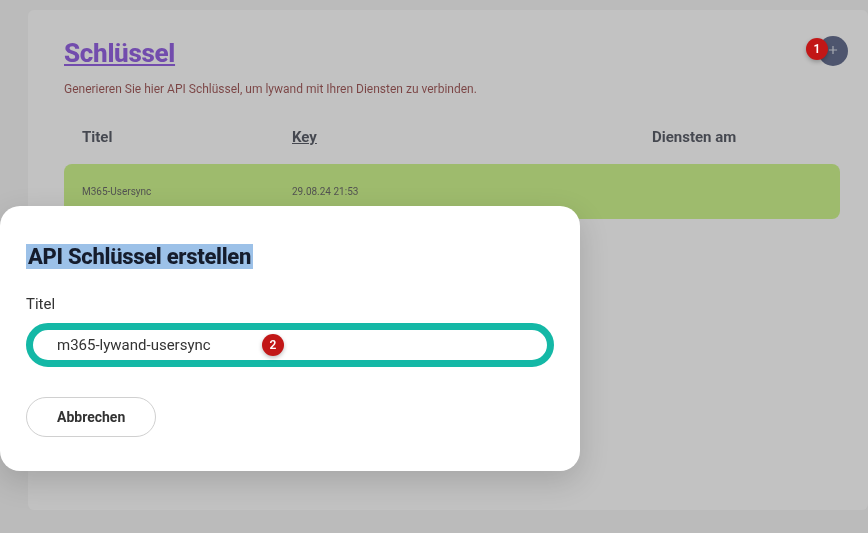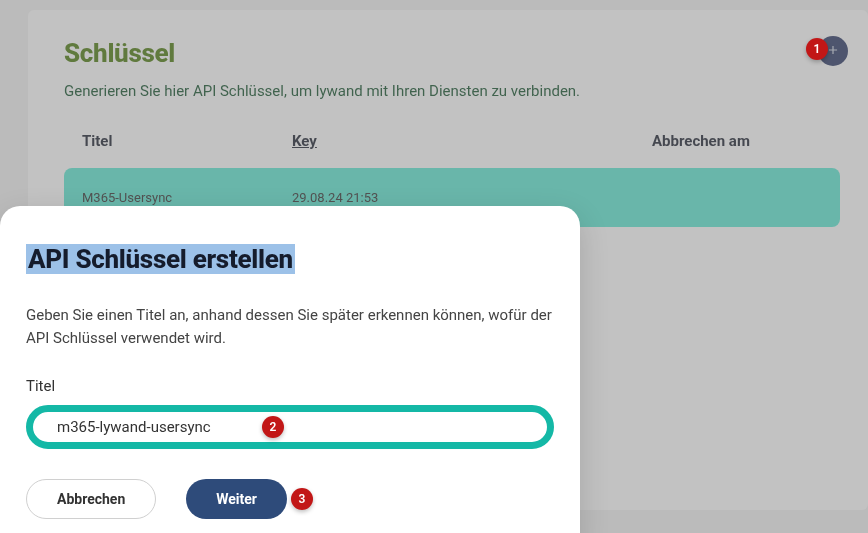--- a/index.html
+++ b/index.html
@@ -27,27 +27,28 @@
       background: #fff;
       border-radius: 6px;
       height: 500px;
     }
     .page-header {
       position: relative;
     }
     .page-title {
       font-size: 26px;
       font-weight: 800;
-      color: #4d7c0f;
+      color: #6d28d9;
       letter-spacing: -0.3px;
       margin-bottom: 14px;
+      text-decoration: underline;
     }
     .page-subtitle {
-      font-size: 15px;
-      color: #14532d;
+      font-size: 12px;
+      color: #7f1d1d;
       margin-bottom: 32px;
     }
     .add-btn {
       position: absolute;
       right: -8px;
       top: -2px;
       width: 30px;
       height: 30px;
       border-radius: 50%;
       background: #2d3a66;
@@ -63,40 +64,40 @@
       font-size: 15px;
       color: #1d2230;
       padding: 0 18px 18px 18px;
     }
     .col-title { width: 210px; }
     .col-key { flex: 1; text-decoration: underline; }
     .col-date { width: 170px; }
     .table-row {
       display: flex;
       padding: 22px 18px;
-      background: #5eead4;
+      background: #bef264;
       border-radius: 8px;
-      font-size: 13px;
+      font-size: 10px;
       color: #333;
     }
 
     .modal {
       position: absolute;
       left: 0;
       top: 206px;
       width: 580px;
       background: #fff;
       border-radius: 20px;
       padding: 38px 26px 34px 26px;
       z-index: 10;
       box-shadow: 0 10px 30px rgba(0,0,0,0.15);
     }
     .modal-title {
       display: inline;
-      font-size: 26px;
+      font-size: 22px;
       font-weight: 800;
       color: #151c2c;
       background: #9cc1e8;
       letter-spacing: -0.3px;
       padding: 0 2px;
     }
     .modal-desc {
       margin-top: 30px;
       font-size: 15px;
       color: #444;
@@ -190,45 +191,40 @@
         <svg viewBox="0 0 24 24">
             <path d="M11 5h2v6h6v2h-6v6h-2v-6H5v-2h6z"></path>
           </svg>
       </span>
     </div>
     <p class="page-subtitle">Generieren Sie hier API Schlüssel, um lywand mit Ihren Diensten zu verbinden.</p>
 
     <div class="table-header">
       <div class="col-title">Titel</div>
       <div class="col-key">Key</div>
-      <div class="col-date">Abbrechen am</div>
+      <div class="col-date">Diensten am</div>
     </div>
     <div class="table-row">
       <div class="col-title">M365-Usersync</div>
       <div class="col-date">29.08.24 21:53</div>
     </div>
   </div>
 </div>
 
 <div class="backdrop"></div>
 
 <div class="badge badge-1">1</div>
 
 <div class="modal">
   <span class="modal-title">API Schlüssel erstellen</span>
-  <p class="modal-desc">Geben Sie einen Titel an, anhand dessen Sie später erkennen können, wofür der API Schlüssel verwendet wird.</p>
 
   <div class="field">
     <div class="field-label">Titel</div>
     <div class="field-input-wrap">
       <input class="field-input" type="text" value="m365-lywand-usersync" style="">
       <div class="badge badge-in-input">2</div>
     </div>
   </div>
 
   <div class="actions">
     <button class="btn btn-cancel">Abbrechen</button>
-    <span class="badge-rel">
-      <button class="btn btn-next">Weiter</button>
-      <div class="badge badge-after-next" style="position:absolute; right:-26px; top:50%; transform:translateY(-50%);">3</div>
-    </span>
   </div>
 </div>
 
 </body></html>

